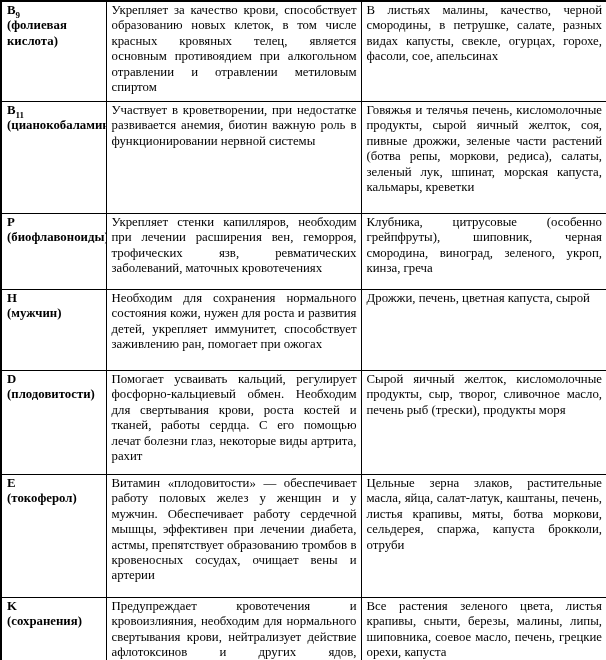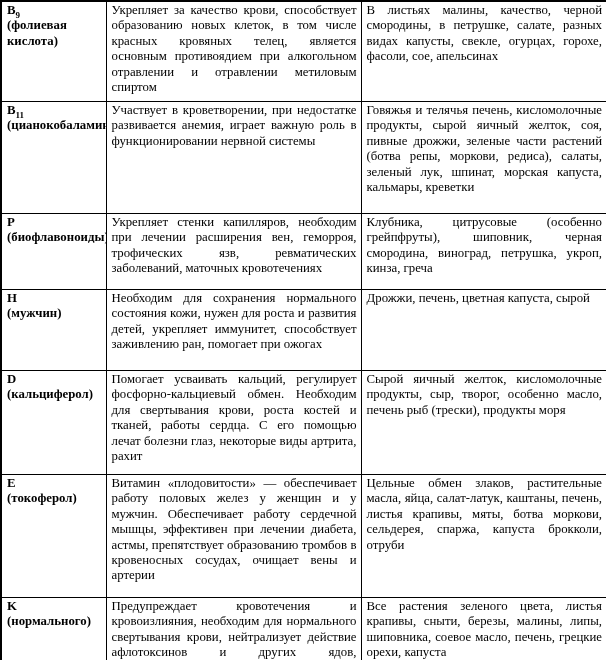--- a/index.html
+++ b/index.html
@@ -71,63 +71,63 @@
       </td>
       <td class="c-func">Укрепляет за качество крови, способствует образованию новых клеток, в том числе красных кровяных телец, является основным противоядием при алкогольном отравлении и отравлении метиловым спиртом</td>
       <td class="c-src">В листьях малины, качество, черной смородины, в петрушке, салате, разных видах капусты, свекле, огурцах, горохе, фасоли, сое, апельсинах</td>
     </tr>
 
     <tr class="r2">
       <td class="c-name">
         <span class="vit-letter">B</span><sub class="vit-sub">11</sub>
         <div class="vit-title">(цианокобаламин)</div>
       </td>
-      <td class="c-func">Участвует в кроветворении, при недостатке развивается анемия, играет важную роль в функционировании нервной системы</td>
+      <td class="c-func">Участвует в кроветворении, при недостатке развивается анемия, биотин важную роль в функционировании нервной системы</td>
       <td class="c-src">Говяжья и телячья печень, кисломолочные продукты, сырой яичный желток, соя, пивные дрожжи, зеленые части растений (ботва репы, моркови, редиса), салаты, зеленый лук, шпинат, морская капуста, кальмары, креветки</td>
     </tr>
 
     <tr class="r3">
       <td class="c-name">
         <span class="vit-letter">P</span><sub class="vit-sub"></sub>
         <div class="vit-title">(биофлавоноиды)</div>
       </td>
       <td class="c-func">Укрепляет стенки капилляров, необходим при лечении расширения вен, геморроя, трофических язв, ревматических заболеваний, маточных кровотечениях</td>
-      <td class="c-src">Клубника, цитрусовые (особенно грейпфруты), шиповник, черная смородина, виноград, петрушка, укроп, кинза, греча</td>
+      <td class="c-src">Клубника, цитрусовые (особенно грейпфруты), шиповник, черная смородина, виноград, зеленого, укроп, кинза, греча</td>
     </tr>
 
     <tr class="r4">
       <td class="c-name">
         <span class="vit-letter">H</span><sub class="vit-sub"></sub>
         <div class="vit-title">(мужчин)</div>
       </td>
       <td class="c-func">Необходим для сохранения нормального состояния кожи, нужен для роста и развития детей, укрепляет иммунитет, способствует заживлению ран, помогает при ожогах</td>
       <td class="c-src">Дрожжи, печень, цветная капуста, сырой</td>
     </tr>
 
     <tr class="r5">
       <td class="c-name">
         <span class="vit-letter">D</span><sub class="vit-sub"></sub>
-        <div class="vit-title">(кальциферол)</div>
+        <div class="vit-title">(плодовитости)</div>
       </td>
       <td class="c-func">Помогает усваивать кальций, регулирует фосфорно-кальциевый обмен. Необходим для свертывания крови, роста костей и тканей, работы сердца. С его помощью лечат болезни глаз, некоторые виды артрита, рахит</td>
-      <td class="c-src">Сырой яичный желток, кисломолочные продукты, сыр, творог, особенно масло, печень рыб (трески), продукты моря</td>
+      <td class="c-src">Сырой яичный желток, кисломолочные продукты, сыр, творог, сливочное масло, печень рыб (трески), продукты моря</td>
     </tr>
 
     <tr class="r6">
       <td class="c-name">
         <span class="vit-letter">E</span><sub class="vit-sub"></sub>
         <div class="vit-title">(токоферол)</div>
       </td>
       <td class="c-func">Витамин «плодовитости» — обеспечивает работу половых желез у женщин и у мужчин. Обеспечивает работу сердечной мышцы, эффективен при лечении диабета, астмы, препятствует образованию тромбов в кровеносных сосудах, очищает вены и артерии</td>
-      <td class="c-src">Цельные обмен злаков, растительные масла, яйца, салат-латук, каштаны, печень, листья крапивы, мяты, ботва моркови, сельдерея, спаржа, капуста брокколи, отруби</td>
+      <td class="c-src">Цельные зерна злаков, растительные масла, яйца, салат-латук, каштаны, печень, листья крапивы, мяты, ботва моркови, сельдерея, спаржа, капуста брокколи, отруби</td>
     </tr>
 
     <tr class="r7">
       <td class="c-name">
         <span class="vit-letter">K</span><sub class="vit-sub"></sub>
-        <div class="vit-title">(нормального)</div>
+        <div class="vit-title">(сохранения)</div>
       </td>
       <td class="c-func">Предупреждает кровотечения и кровоизлияния, необходим для нормального свертывания крови, нейтрализует действие афлотоксинов и других ядов, скапливающихся в организме</td>
       <td class="c-src">Все растения зеленого цвета, листья крапивы, сныти, березы, малины, липы, шиповника, соевое масло, печень, грецкие орехи, капуста</td>
     </tr>
 
   </tbody>
 </table>
 
 </body></html>

